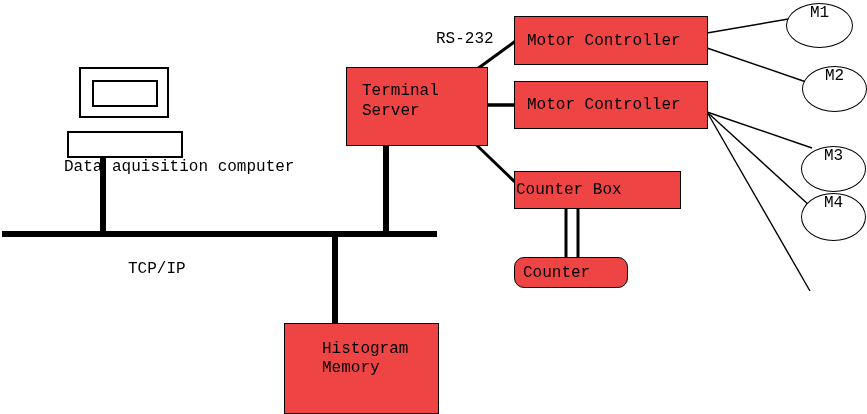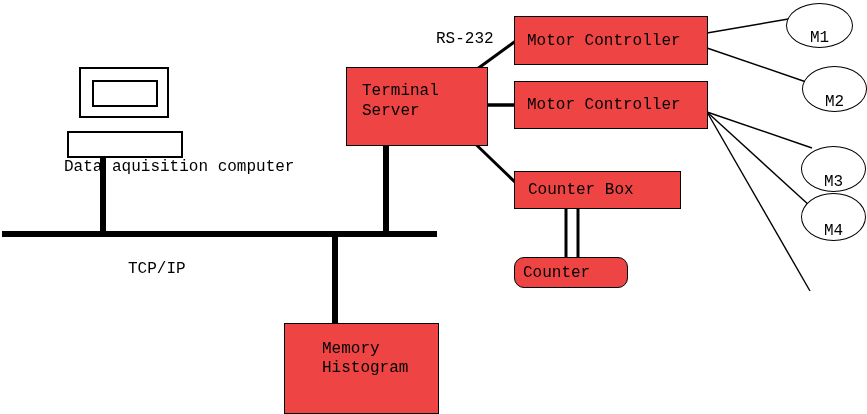--- a/index.html
+++ b/index.html
@@ -22,37 +22,37 @@
     z-index: 2;
   }
   .hflex { display: flex; align-items: center; }
   .motor {
     position: absolute;
     box-sizing: border-box;
     border: 1.4px solid #000000;
     border-radius: 50%;
     background: #ffffff;
     display: flex;
-    align-items: flex-end;
+    align-items: flex-start;
     justify-content: center;
     z-index: 2;
   }
   .freelabel { position: absolute; z-index: 3; white-space: nowrap; }
   .iconrect {
     position: absolute;
     box-sizing: border-box;
     border: 2px solid #000000;
     background: #ffffff;
     z-index: 2;
   }
   
   .terminal-server { left: 322px; top: 67px; width: 142px; height: 79px; padding: 13px 0 0 15px; line-height: 20px; margin-left: 24px; }
   .motor-controller-1 { left: 514px; top: 16px; width: 194px; height: 49px; padding-left: 12px; }
   .motor-controller-2 { left: 514px; top: 81px; width: 194px; height: 48px; padding-left: 12px; }
-  .counter-box { left: 514px; top: 171px; width: 167px; height: 38px; padding-left: 13px; }
+  .counter-box { left: 514px; top: 171px; width: 167px; height: 38px; padding-left: 1px; }
   .counter { left: 514px; top: 257px; width: 114px; height: 31px; padding-left: 8px; border-radius: 10px; }
   .histogram-memory { left: 284px; top: 323px; width: 155px; height: 91px; padding: 16px 0 0 37px; line-height: 19px; }
   .monitor { left: 79px; top: 67px; width: 90px; height: 51px; }
   .screen { left: 11px; top: 11px; width: 66px; height: 27px; position: absolute; box-sizing: border-box; border: 2px solid #000; background: #fff; }
   .keyboard { left: 67px; top: 131px; width: 116px; height: 27px; }
   .m1 { left: 786px; top: 3px;   width: 67px; height: 45px; }
   .m2 { left: 802px; top: 66px;  width: 65px; height: 46px; }
   .m3 { left: 801px; top: 146px; width: 65px; height: 46px; }
   .m4 { left: 801px; top: 193px; width: 65px; height: 48px; }
   .m5 { left: 801px; top: 271px; width: 65px; height: 46px; }
@@ -110,22 +110,22 @@
 
   <div class="box hflex counter-box">
     <span>Counter Box</span>
   </div>
 
   <div class="box hflex counter">
     <span>Counter</span>
   </div>
 
   <div class="box histogram-memory">
+    <div>Histogram</div>
     <div>Memory</div>
-    <div>Histogram</div>
   </div>
 
   <div class="motor m1">
     <span>M1</span>
   </div>
   <div class="motor m2">
     <span>M2</span>
   </div>
   <div class="motor m3">
     <span>M3</span>

